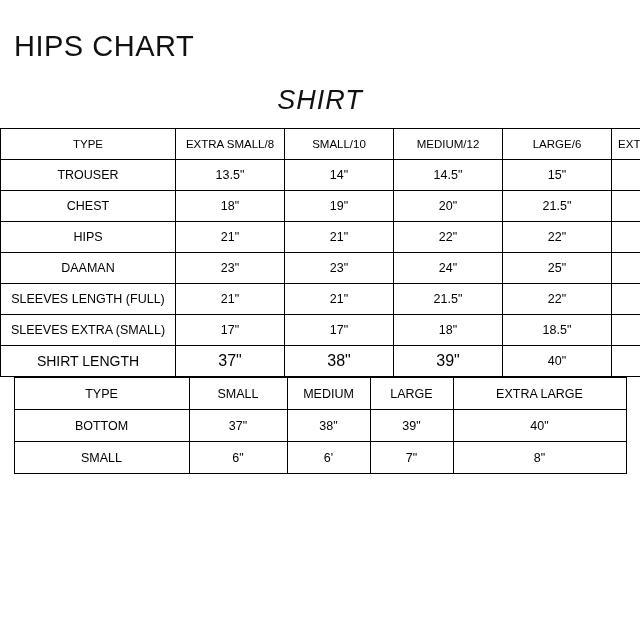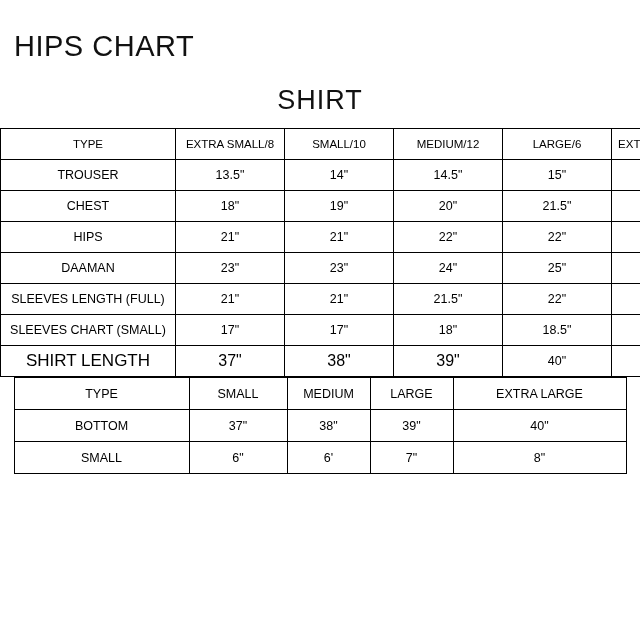--- a/index.html
+++ b/index.html
@@ -27,20 +27,21 @@
     font-weight: 400;
     margin: 30px 0 0 14px;
     color: #111;
   }
   .section-title {
     text-align: center;
     font-size: 27px;
     font-weight: 400;
     letter-spacing: 1px;
     color: #111;
+    font-style: italic;
   }
   .shirt-title { margin: 22px 0 12px 0; }
   .trouser-title { margin: 24px 0 12px 0; }
 
   table {
     border-collapse: collapse;
     width: 612px;
     margin: 0 auto;
     table-layout: fixed;
   }
@@ -59,21 +60,21 @@
   }
   #shirt-table th {
     font-size: 11.5px;
   }
   #shirt-table .type-col { width: 175px; }
   #shirt-table .size-col { width: 109px; }
   #shirt-table tr.last-row td {
     font-size: 16px;
   }
   #shirt-table tr.last-row td.label-cell {
-    font-size: 17px;
+    font-size: 14px;
   }
   #shirt-table tr.last-row td.small-val {
     font-size: 12.5px;
   }
 
   
   #trouser-table th, #trouser-table td {
     height: 31px;
     font-size: 12.5px;
   }
@@ -146,21 +147,21 @@
       </tr>
       <tr>
         <td class="label-cell">SLEEVES LENGTH (FULL)</td>
         <td>21"</td>
         <td>21"</td>
         <td>21.5"</td>
         <td>22"</td>
         <td>22.5"</td>
       </tr>
       <tr>
-        <td class="label-cell">SLEEVES CHART (SMALL)</td>
+        <td class="label-cell">SLEEVES EXTRA (SMALL)</td>
         <td>17"</td>
         <td>17"</td>
         <td>18"</td>
         <td>18.5"</td>
         <td>18.5"</td>
       </tr>
       <tr class="last-row">
         <td class="label-cell">SHIRT LENGTH</td>
         <td>37"</td>
         <td>38"</td>

